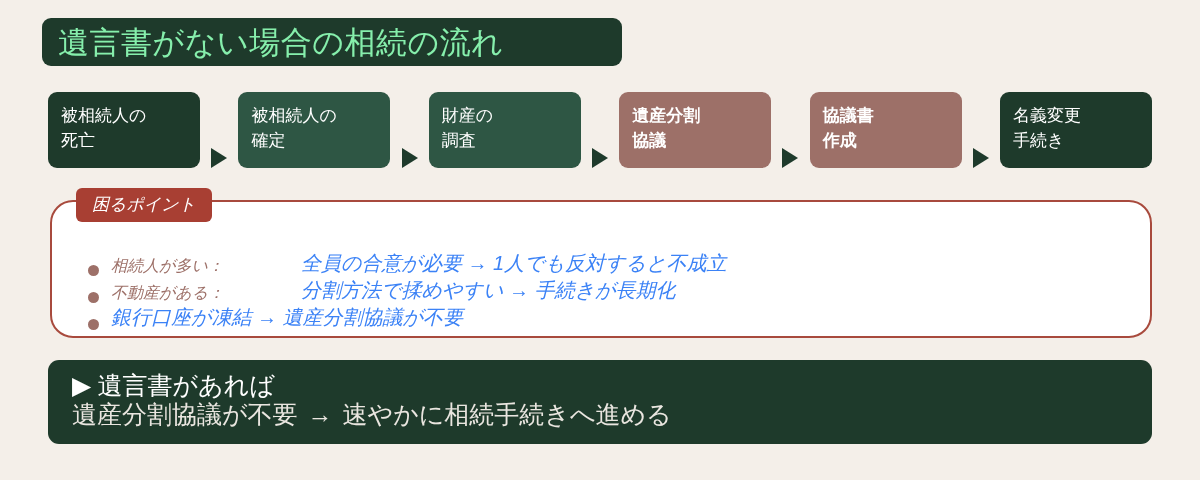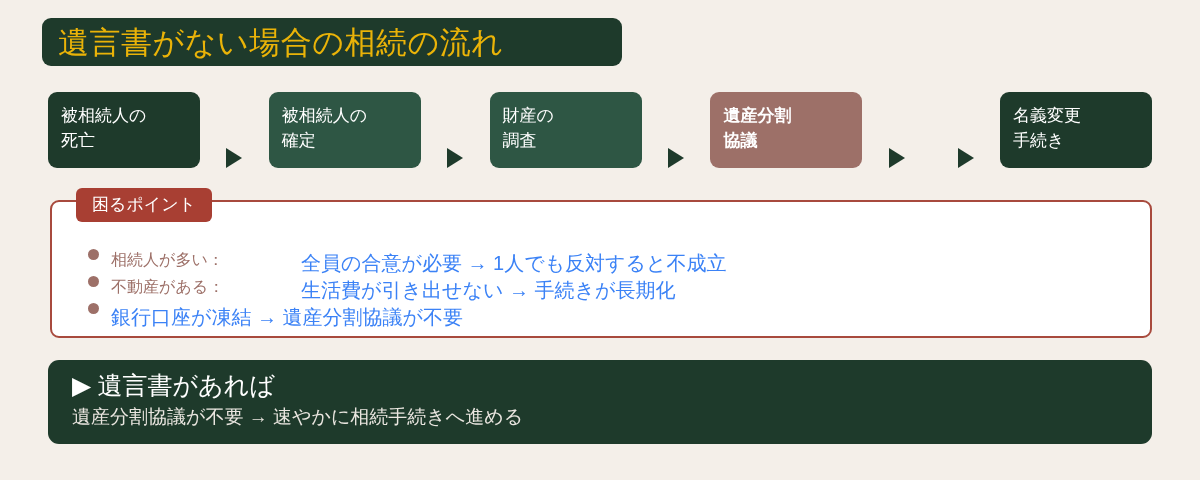--- a/index.html
+++ b/index.html
@@ -21,21 +21,21 @@
     left: 42px;
     top: 18px;
     width: 580px;
     height: 48px;
     background: #1e3a2b;
     border-radius: 9px;
     display: flex;
     align-items: center;
   }
   .title-text {
-    color: #eab308;
+    color: #86efac;
     font-family: "Liberation Serif", "DejaVu Serif", serif;
     font-size: 31px;
     line-height: 1;
     letter-spacing: 0.5px;
     padding-left: 16px;
     white-space: nowrap;
   }
 
   
   .flow-row {
@@ -83,21 +83,22 @@
   
   .trouble-panel {
     position: absolute;
     left: 50px;
     top: 200px;
     width: 1102px;
     height: 138px;
     box-sizing: border-box;
     background: #ffffff;
     border: 2px solid #a84a3d;
-    border-radius: 9px;
+    border-radius: 23px;
+    font-style: italic;
   }
   .trouble-badge {
     position: absolute;
     left: 24px;
     top: -14px;
     background: #a83f33;
     color: #ffffff;
     font-size: 17px;
     line-height: 1;
     padding: 8px 16px 9px 16px;
@@ -105,21 +106,21 @@
     white-space: nowrap;
   }
   .trouble-list {
     position: absolute;
     left: 36px;
     top: 48px;
     width: 1040px;
   }
   .trouble-item {
     display: flex;
-    align-items: flex-start;
+    align-items: flex-end;
     height: 27px;
   }
   .bullet {
     width: 11px;
     height: 11px;
     border-radius: 50%;
     background: #9d7068;
     flex: 0 0 auto;
     margin-right: 12px;
     position: relative;
@@ -152,23 +153,24 @@
   }
   .bottom-heading {
     color: #ffffff;
     font-family: "Liberation Serif", "DejaVu Serif", serif;
     font-size: 25px;
     line-height: 32px;
     white-space: nowrap;
   }
   .bottom-sub {
     color: #eae6e0;
-    font-size: 19px;
+    font-size: 25px;
     line-height: 30px;
     white-space: nowrap;
+    font-family: Liberation Mono, monospace;
   }
 </style>
 </head>
 <body>
 
 <div class="title-bar">
   <span class="title-text">遺言書がない場合の相続の流れ</span>
 </div>
 
 <div class="flow-row" id="flow-row">
@@ -192,20 +194,24 @@
     </div>
     <div class="flow-arrow">
       <div class="tri"></div>
     </div>
     <div class="flow-box rose">
       <span class="line">遺産分割</span>
       <span class="line">協議</span>
     </div>
     <div class="flow-arrow">
       <div class="tri"></div>
+    </div>
+    <div class="flow-box rose">
+      <span class="line">協議書</span>
+      <span class="line">作成</span>
     </div>
     <div class="flow-arrow">
       <div class="tri"></div>
     </div>
     <div class="flow-box green-dark">
       <span class="line">名義変更</span>
       <span class="line">手続き</span>
     </div>
   </div>
 
@@ -213,21 +219,21 @@
   <div class="trouble-badge">困るポイント</div>
   <div class="trouble-list" id="trouble-list">
       <div class="trouble-item">
         <span class="bullet"></span>
         <span class="trouble-label">相続人が多い：</span>
         <span class="trouble-desc">全員の合意が必要 → 1人でも反対すると不成立</span>
       </div>
       <div class="trouble-item">
         <span class="bullet"></span>
         <span class="trouble-label">不動産がある：</span>
-        <span class="trouble-desc">生活費が引き出せない → 手続きが長期化</span>
+        <span class="trouble-desc">分割方法で揉めやすい → 手続きが長期化</span>
       </div>
       <div class="trouble-item">
         <span class="bullet"></span>
         <span class="trouble-desc">銀行口座が凍結 → 遺産分割協議が不要</span>
       </div>
     </div>
 </div>
 
 <div class="bottom-panel">
   <div class="bottom-heading">▶ 遺言書があれば</div>

